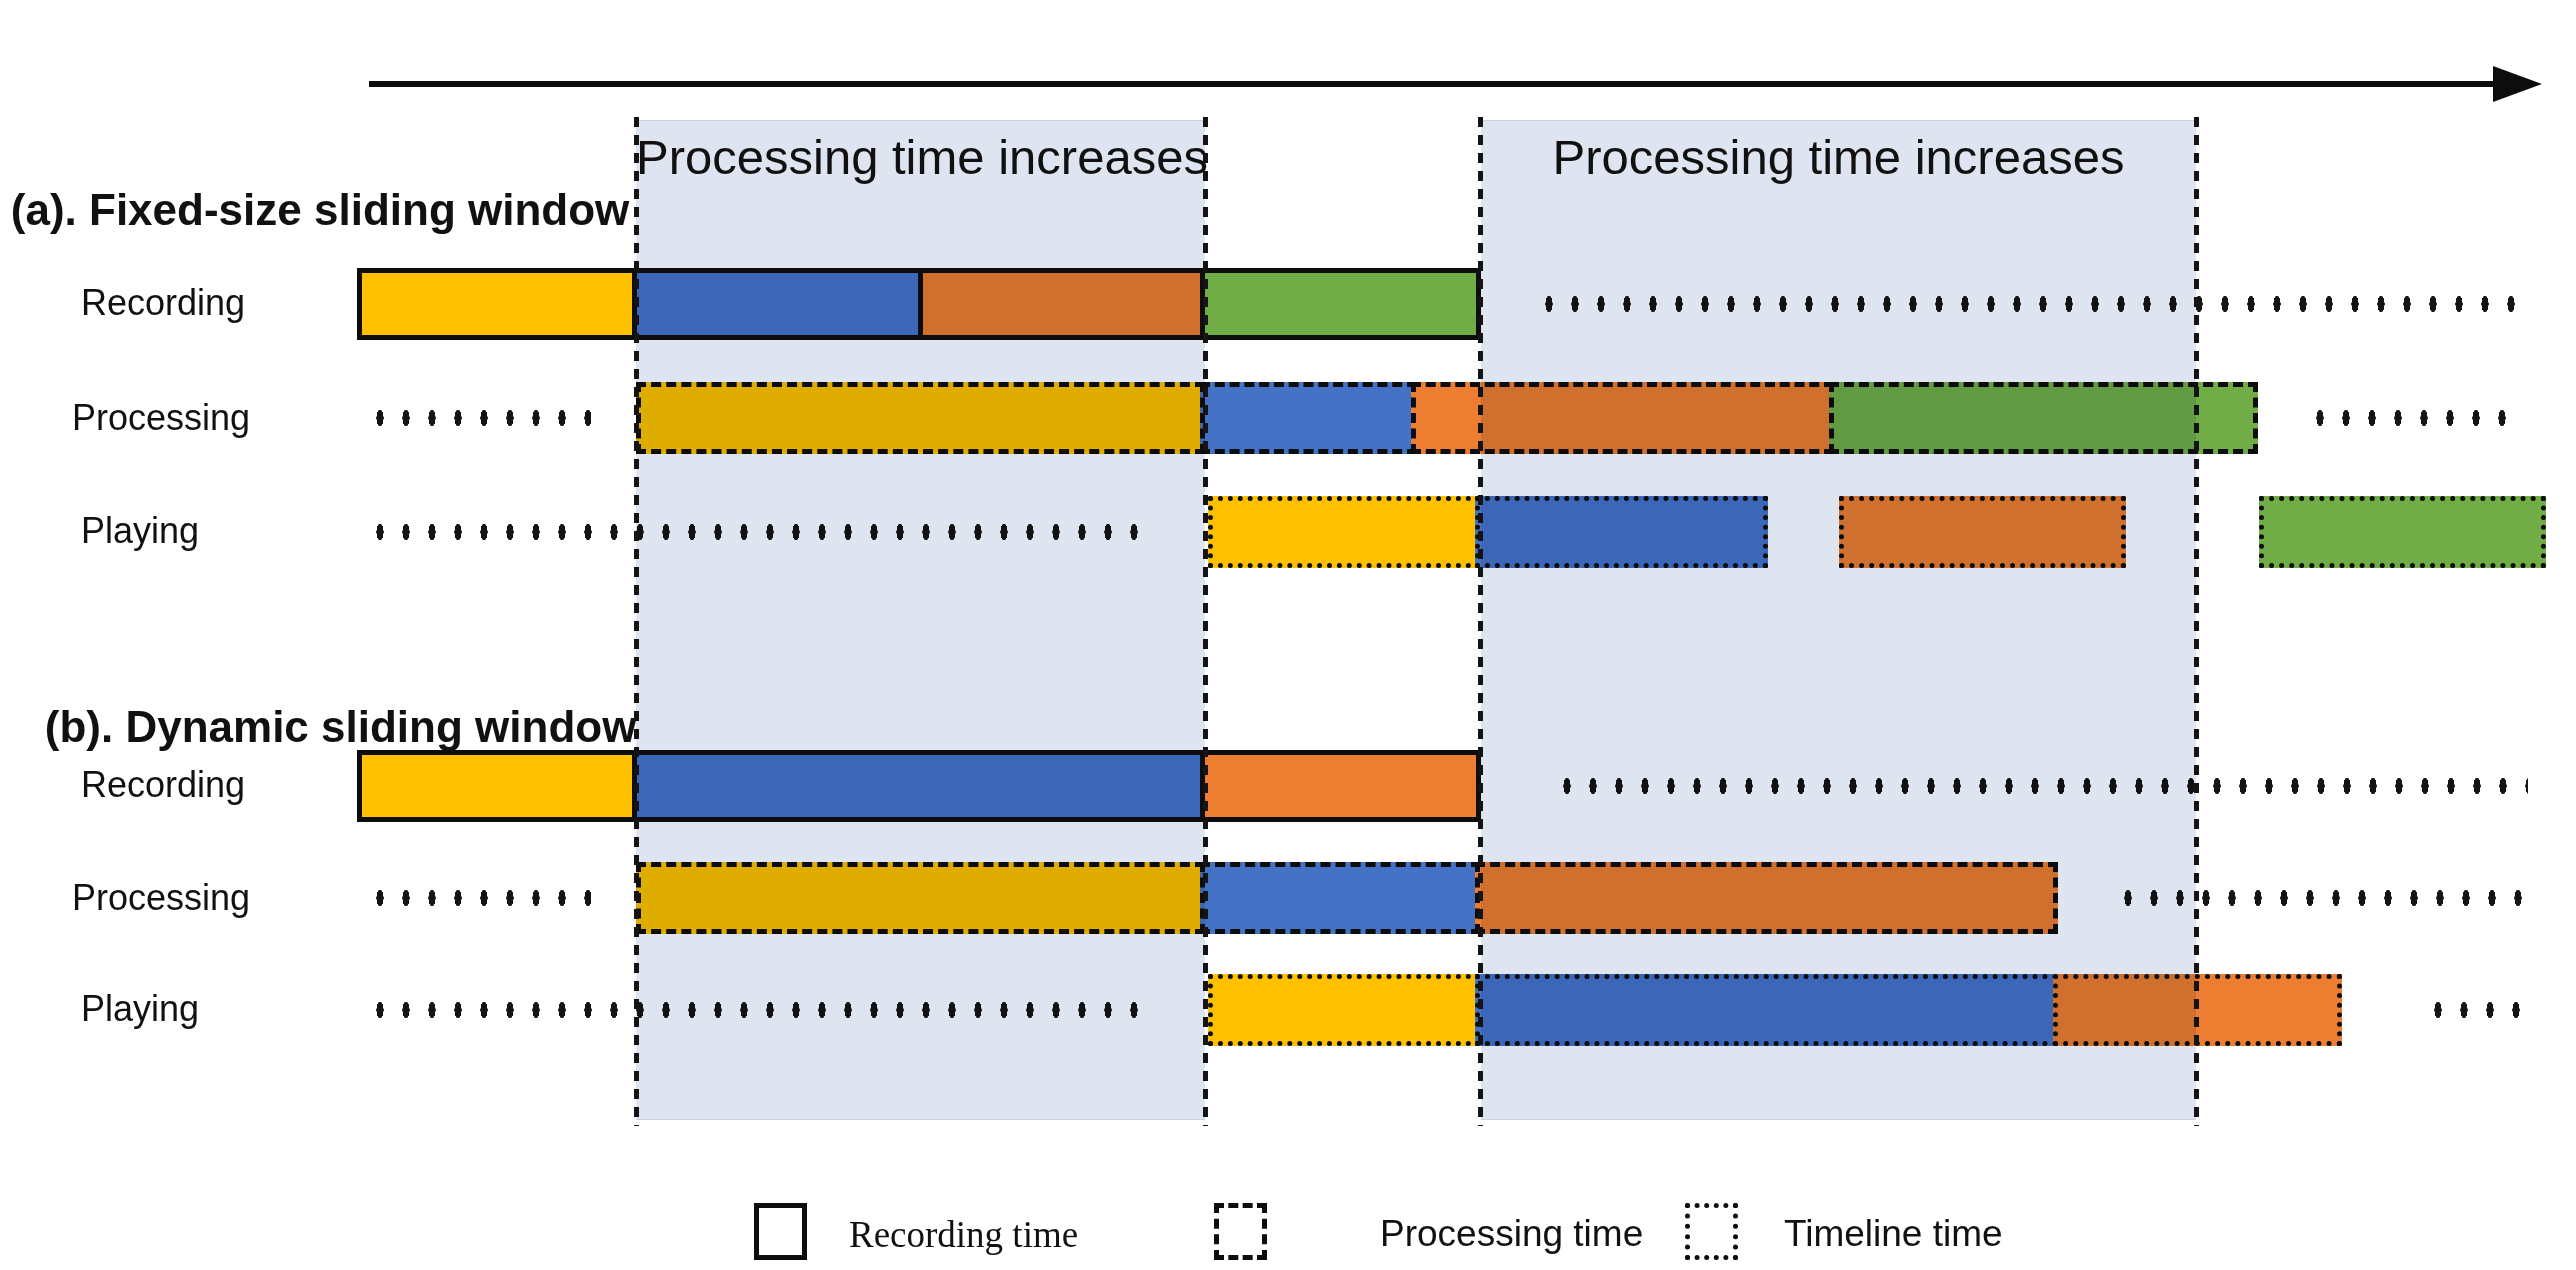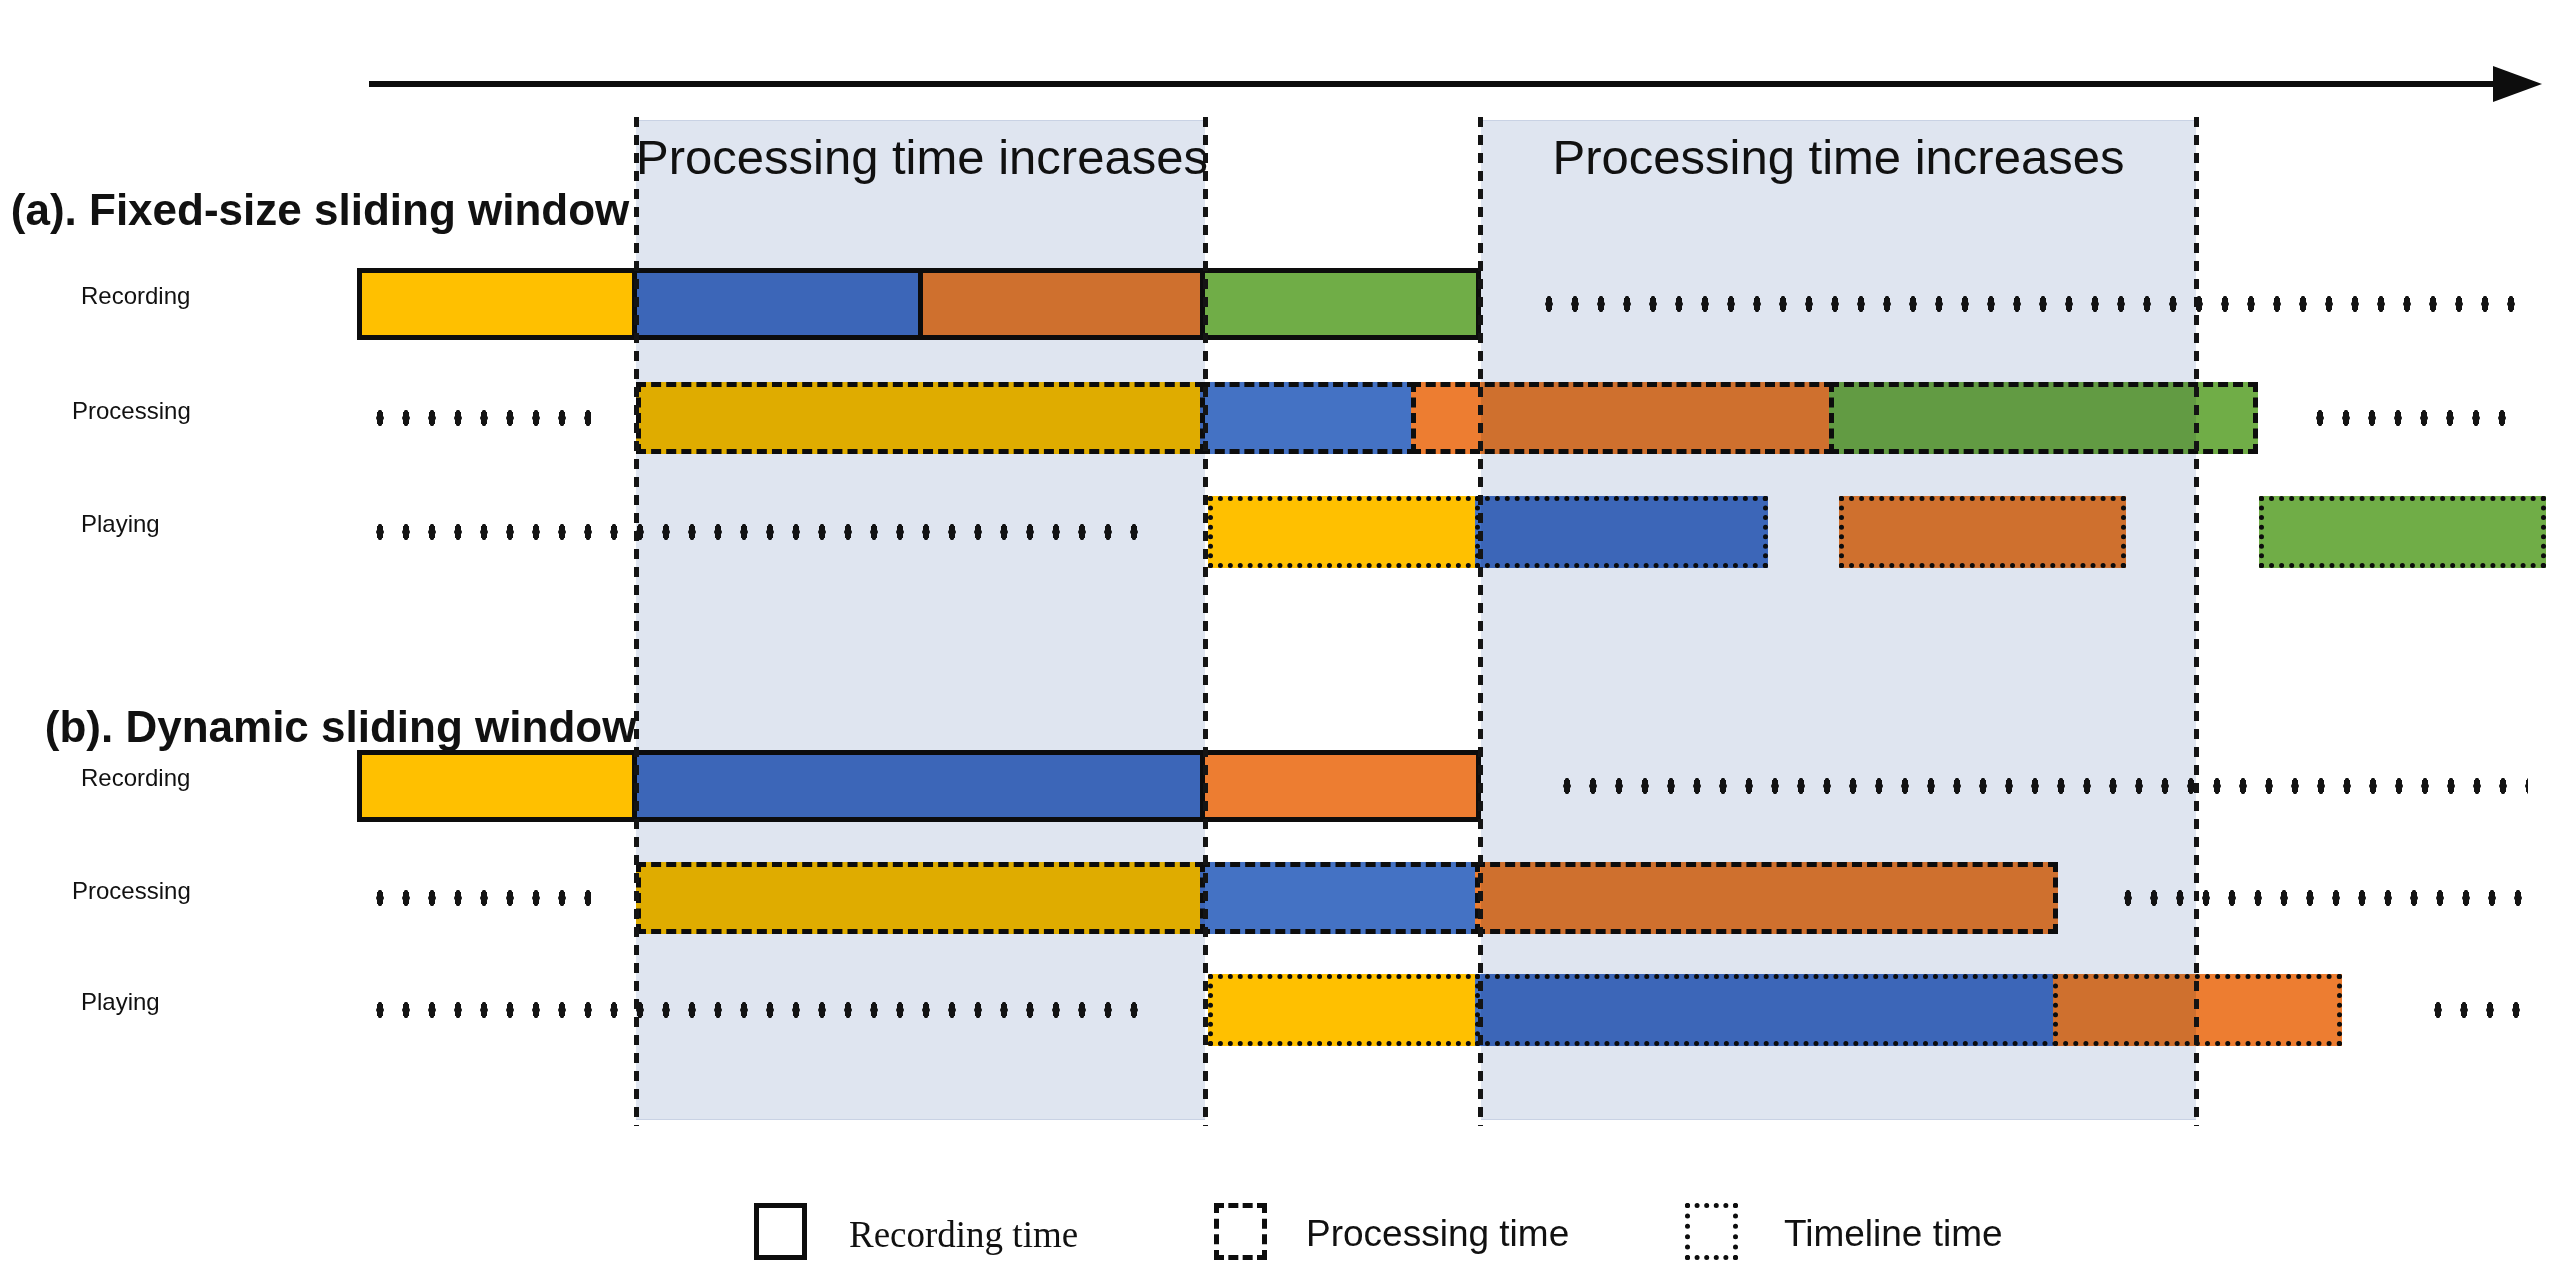--- a/index.html
+++ b/index.html
@@ -4,21 +4,21 @@
 <style>
   html,body{margin:0;padding:0;background:#ffffff;}
   #stage{position:relative;width:2576px;height:1270px;background:#ffffff;overflow:hidden;
          font-family:"Liberation Sans", sans-serif;color:#111;}
   .abs{position:absolute;}
   #title{top:4.8px;left:1004px;width:598px;text-align:center;font-size:49px;font-weight:500;z-index:4;}
   #arrow-line{height:6px;background:#0d0d0d;z-index:1;}
   #arrow-head{width:0;height:0;border-left:49px solid #0d0d0d;border-top:18px solid transparent;
               border-bottom:18px solid transparent;z-index:1;}
   .section-label{font-size:44px;font-weight:bold;z-index:4;white-space:nowrap;}
-  .row-label{font-size:24px;z-index:4;white-space:nowrap;}
+  .row-label{font-size:36px;z-index:4;white-space:nowrap;}
   .bar-seg{box-sizing:border-box;height:72px;border:5.4px solid #0d0d0d;z-index:2;}
   .dots{height:18px;z-index:3;
         background-image:radial-gradient(3.6px 8.4px at 50% 50%, #141414 97%, transparent 100%);
         background-size:26px 18px;background-repeat:repeat-x;}
   .region-fill{top:120px;height:998px;background:#dfe5f0;mix-blend-mode:multiply;
                border-top:1.8px solid #c9d2e4;border-bottom:1.8px solid #c9d2e4;z-index:5;}
   .region-line{top:117px;height:1009px;width:4.8px;z-index:6;
                background-image:repeating-linear-gradient(to bottom,#141414 0 9.6px,transparent 9.6px 18px);}
   .region-label{top:127px;height:60px;line-height:60px;text-align:center;font-size:49px;z-index:7;white-space:nowrap;}
   .legend-swatch{box-sizing:border-box;width:53px;height:57px;top:1203px;background:#fff;z-index:2;}
@@ -73,18 +73,18 @@
       <div class="abs region-line" style="left: 634px;"></div>
       <div class="abs region-line" style="left: 1203px;"></div>
       <div class="abs region-label" style="left: 636px; width: 569px;">Processing time increases</div>
       <div class="abs region-fill" style="left: 1481px; width: 715px;"></div>
       <div class="abs region-line" style="left: 1478px;"></div>
       <div class="abs region-line" style="left: 2194px;"></div>
       <div class="abs region-label" style="left: 1481px; width: 715px;">Processing time increases</div>
       <div class="abs legend-swatch" style="left: 754px; border: 5.4px solid rgb(13, 13, 13);"></div>
       <div class="abs legend-label" style="left: 849px; font-family: Liberation Serif, serif;">Recording time</div>
       <div class="abs legend-swatch" style="left: 1214px; border: 5.4px dashed rgb(13, 13, 13);"></div>
-      <div class="abs legend-label" style="left: 1306px;">Processing time</div>
+      <div class="abs legend-label" style="left: 1380px;">Processing time</div>
       <div class="abs legend-swatch" style="left: 1685px; border: 5.4px dotted rgb(13, 13, 13);"></div>
       <div class="abs legend-label" style="left: 1784px;">Timeline time</div>
     </div>
 </div>
 
 
 </body></html>

